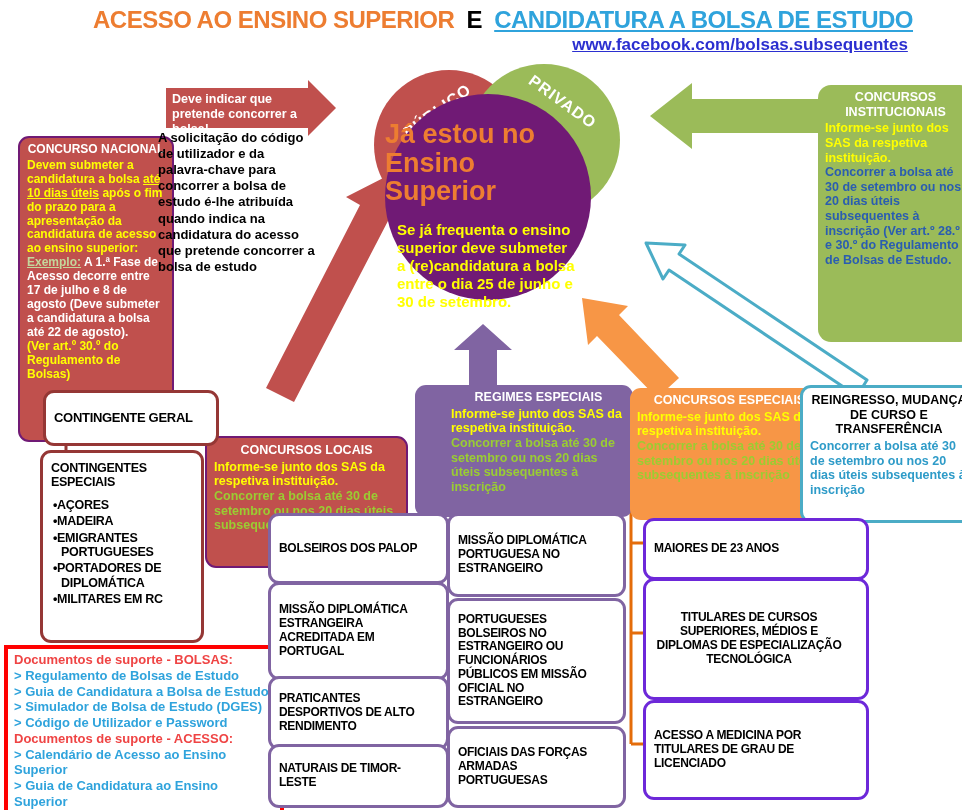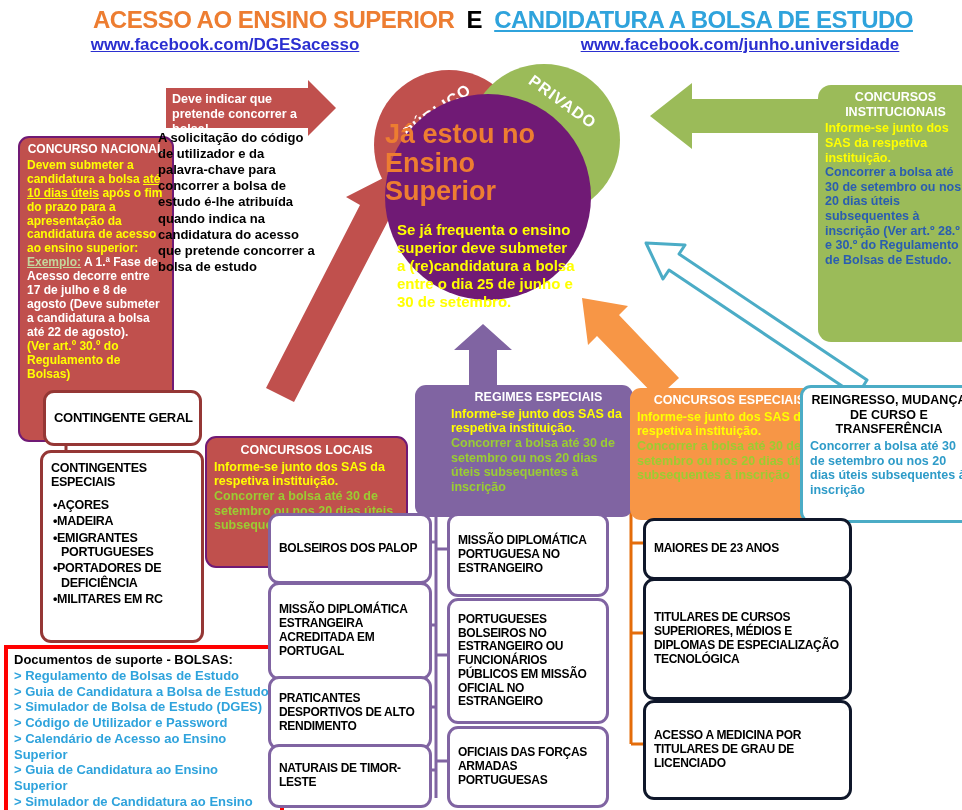--- a/index.html
+++ b/index.html
@@ -40,50 +40,49 @@
   .banner-text{left:172px;top:92px;width:132px;color:#fff;font-size:12.5px;line-height:1.2;}
   .note-text{left:158px;top:130px;width:158px;color:#000;font-size:13px;line-height:1.24;}
   .instit{left:818px;top:85px;width:141px;height:247px;border-radius:13px;}
   .locais{left:205px;top:388px;width:185px;height:118px;}
   .regimes{left:415px;top:385px;width:175px;height:122px;}
   .especiais{left:600px;top:388px;width:185px;height:122px;margin-left:30px;}
   .reingresso{left:800px;top:385px;width:158px;height:122px;background:#fff;border:3px solid #4BACC6;border-radius:11px;padding:5px 7px;font-size:12.5px;line-height:1.17;}
   .reingresso .bx-title{color:#000;text-align:center;margin-bottom:2px;}
   
   .wbox{position:absolute;background:#fff;border-radius:11px;color:#000;display:flex;align-items:center;
-        font-size:12px;line-height:1.15;letter-spacing:-0.3px;padding:3px 5px 3px 8px;}
+        font-size:12px;line-height:1.15;letter-spacing:-0.3px;padding:3px 22px 3px 8px;}
   .bd-darkred{border:3px solid #953735;}
   .bd-purple{border:3px solid #8064A2;}
-  .bd-orange{border:3px solid #0f172a;}
+  .bd-orange{border:3px solid #6d28d9;}
   .cont-geral{left:43px;top:390px;width:140px;height:44px;font-size:13px;}
   .cont-esp{left:40px;top:450px;width:146px;height:175px;display:block;font-size:12.5px;padding:8px 4px 4px 8px;}
   .cont-esp .ce-title{margin-bottom:8px;}
   .cont-esp .ce-item{padding-left:10px;text-indent:-8px;margin:2px 0;}
   
   .docs{left:4px;top:645px;width:260px;height:161px;background:#fff;border:4px solid #FF0000;
         padding:3px 6px;font-size:13px;line-height:1.215;}
-  .doc-h{color:#000000;}
+  .doc-h{color:#ef4444;}
   .doc-i{color:#2FA3DC;cursor:pointer;}
   
   .footer{left:600px;top:788px;width:356px;text-align:right;color:#00AEEF;font-size:13.5px;}
   svg.layer{position:absolute;left:0;top:0;z-index:1;}
   .z0{z-index:0;} .z2{z-index:2;}
 </style>
 </head>
 <body>
 
 <div id="canvas">
 
   <div class="abs title z2">
     <span class="t-orange">ACESSO AO ENSINO SUPERIOR</span>
     <span class="t-black">E</span>
     <span class="t-blue">CANDIDATURA A BOLSA DE ESTUDO</span>
   </div>
-  <div class="abs fb-link z2" style="left:60px;width:330px;">www.facebook.com/DGESacesso</div>
-  <div class="abs fb-link z2" style="left:545px;width:390px;">www.facebook.com/junho.universidade</div>
+  <div class="abs fb-link z2" style="left:545px;width:390px;">www.facebook.com/bolsas.subsequentes</div>
 
   <div class="circle c-red z0"></div>
   <div class="circle c-green z0"></div>
   <div class="abs venn-label vl-pub z2">PÚBLICO</div>
   <div class="abs venn-label vl-priv z2">PRIVADO</div>
 
   <svg class="layer" width="962" height="810" viewBox="0 0 962 810">
     <polygon points="166,88 308,88 308,80 336,108 308,136 308,128 166,128" fill="#C0504D"></polygon>
     <polygon points="266,388 360,205 346,197 395,172 403,227 389,219 294,402" fill="#C0504D"></polygon>
     <polygon points="818,99 692,99 692,83 650,116 692,149 692,133 818,133" fill="#9BBB59"></polygon>
@@ -141,30 +140,31 @@
   </div>
 
   <div class="wbox bd-darkred cont-geral z2">
     <span>CONTINGENTE GERAL</span>
   </div>
   <div class="wbox bd-darkred cont-esp z2">
     <div class="ce-title">CONTINGENTES ESPECIAIS</div>
     <div class="ce-item">•<span>AÇORES</span></div>
     <div class="ce-item">•<span>MADEIRA</span></div>
     <div class="ce-item">•<span>EMIGRANTES PORTUGUESES</span></div>
-    <div class="ce-item">•<span>PORTADORES DE DEFICIÊNCIA</span></div>
+    <div class="ce-item">•<span>PORTADORES DE DIPLOMÁTICA</span></div>
     <div class="ce-item">•<span>MILITARES EM RC</span></div>
   </div>
 
   <div class="abs docs z2">
     <div class="doc-h">Documentos de suporte - BOLSAS:</div>
     <div class="doc-i">&gt; Regulamento de Bolsas de Estudo</div>
     <div class="doc-i">&gt; Guia de Candidatura a Bolsa de Estudo</div>
     <div class="doc-i">&gt; Simulador de Bolsa de Estudo (DGES)</div>
     <div class="doc-i">&gt; Código de Utilizador e Password</div>
+    <div class="doc-h">Documentos de suporte - ACESSO:</div>
     <div class="doc-i">&gt; Calendário de Acesso ao Ensino Superior</div>
     <div class="doc-i">&gt; Guia de Candidatura ao Ensino Superior</div>
     <div class="doc-i">&gt; Simulador de Candidatura ao Ensino Sup.</div>
 
   </div>
 
   <div class="wbox bd-purple z2" style="left:268px;top:513px;width:145px;height:59px;">
     <span>BOLSEIROS DOS PALOP</span>
   </div>
   <div class="wbox bd-purple z2" style="left:268px;top:582px;width:145px;height:86px;">
@@ -183,21 +183,21 @@
   <div class="wbox bd-purple z2" style="left:447px;top:598px;width:143px;height:114px;">
     <span>PORTUGUESES BOLSEIROS NO ESTRANGEIRO OU FUNCIONÁRIOS PÚBLICOS EM MISSÃO OFICIAL NO ESTRANGEIRO</span>
   </div>
   <div class="wbox bd-purple z2" style="left:447px;top:726px;width:143px;height:70px;">
     <span>OFICIAIS DAS FORÇAS ARMADAS PORTUGUESAS</span>
   </div>
 
   <div class="wbox bd-orange z2" style="left:643px;top:518px;width:190px;height:50px;">
     <span>MAIORES DE 23 ANOS</span>
   </div>
-  <div class="wbox bd-orange z2" style="left:643px;top:578px;width:190px;height:110px;">
+  <div class="wbox bd-orange z2" style="left:643px;top:578px;width:190px;height:110px;text-align:center;">
     <span>TITULARES DE CURSOS SUPERIORES, MÉDIOS E DIPLOMAS DE ESPECIALIZAÇÃO TECNOLÓGICA</span>
   </div>
   <div class="wbox bd-orange z2" style="left:643px;top:700px;width:190px;height:88px;">
     <span>ACESSO A MEDICINA POR TITULARES DE GRAU DE LICENCIADO</span>
   </div>
 
 
 </div>
 
 </body></html>

